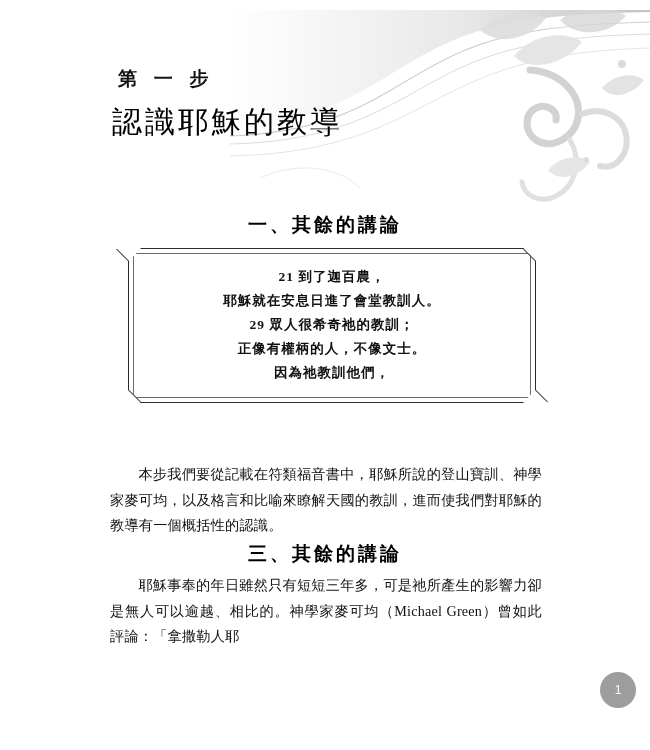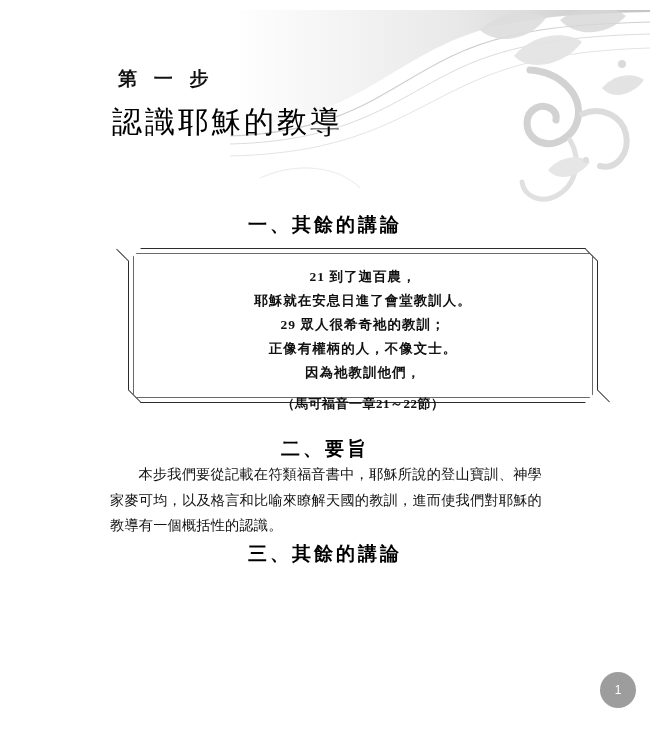--- a/index.html
+++ b/index.html
@@ -68,21 +68,21 @@
 
   #sec1-head { position: absolute; left: 0; right: 0; top: 202px; }
   #sec2-head { position: absolute; left: 0; right: 0; top: 426px; }
   #sec3-head { position: absolute; left: 0; right: 0; top: 531px; }
 
   
   .verse-box {
     position: absolute;
     left: 128px;
     top: 238px;
-    width: 470px;
+    width: 408px;
     height: 155px;
     border: 1.3px solid #2b2b2b;
     box-sizing: border-box;
   }
   .verse-box:before {
     content: "";
     position: absolute;
     left: 4px; top: 4px; right: 4px; bottom: 4px;
     border: 0.8px solid #6a6a6a;
     pointer-events: none;
@@ -211,28 +211,27 @@
     <span class="corner tl"></span>
     <span class="corner tr"></span>
     <span class="corner bl"></span>
     <span class="corner br"></span>
     <div class="verse-lines">
       <div class="verse-line">21 到了迦百農，</div>
       <div class="verse-line">耶穌就在安息日進了會堂教訓人。</div>
       <div class="verse-line">29 眾人很希奇祂的教訓；</div>
       <div class="verse-line">正像有權柄的人，不像文士。</div>
       <div class="verse-line">因為祂教訓他們，</div>
-      <div class="verse-ref">（馬可福音一章21～22節）</div>
     </div>
   </div>
 
-  <div class="section-head" id="sec2-head">二、要旨</div>
   <div class="body-block" id="sec2-body">
     <p>本步我們要從記載在符類福音書中，耶穌所說的登山寶訓、神學家麥可均，以及格言和比喻來瞭解天國的教訓，進而使我們對耶穌的教導有一個概括性的認識。</p>
   </div>
 
   <div class="section-head" id="sec3-head">三、其餘的講論</div>
   <div class="body-block" id="sec3-body">
+    <p>耶穌事奉的年日雖然只有短短三年多，可是祂所產生的影響力卻是無人可以逾越、相比的。神學家麥可均（Michael Green）曾如此評論：「拿撒勒人耶</p>
   </div>
 
   <div class="page-num">1</div>
 
 </div>
 
 </body></html>

